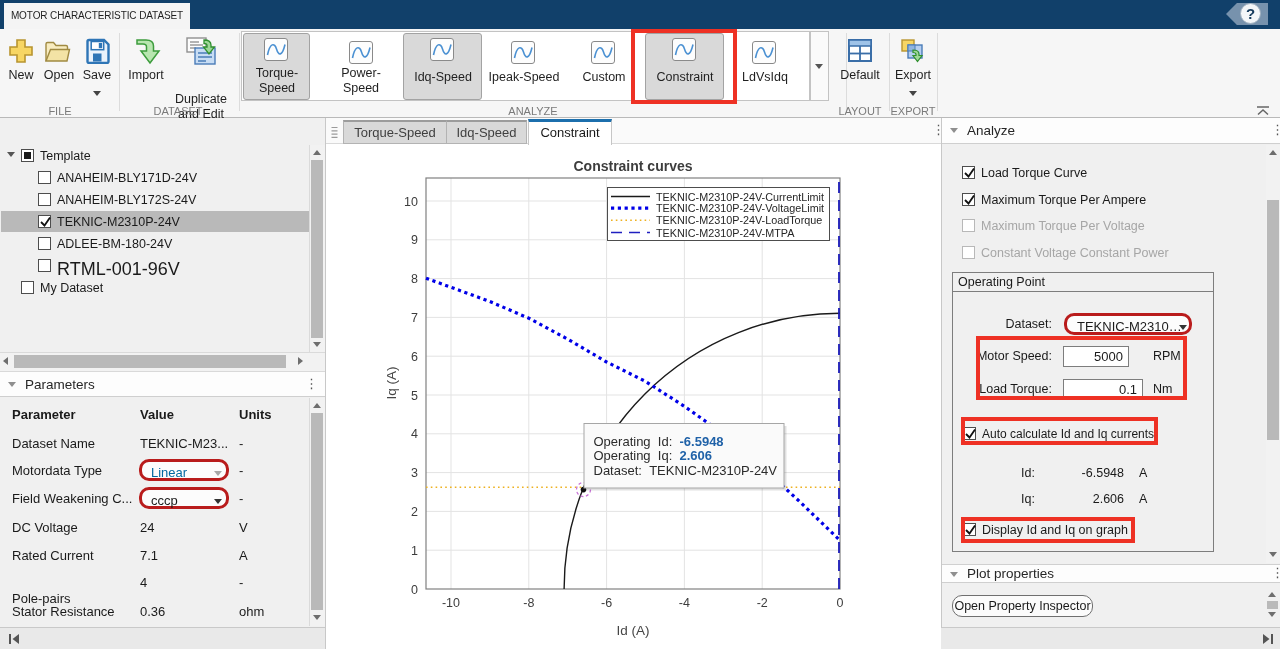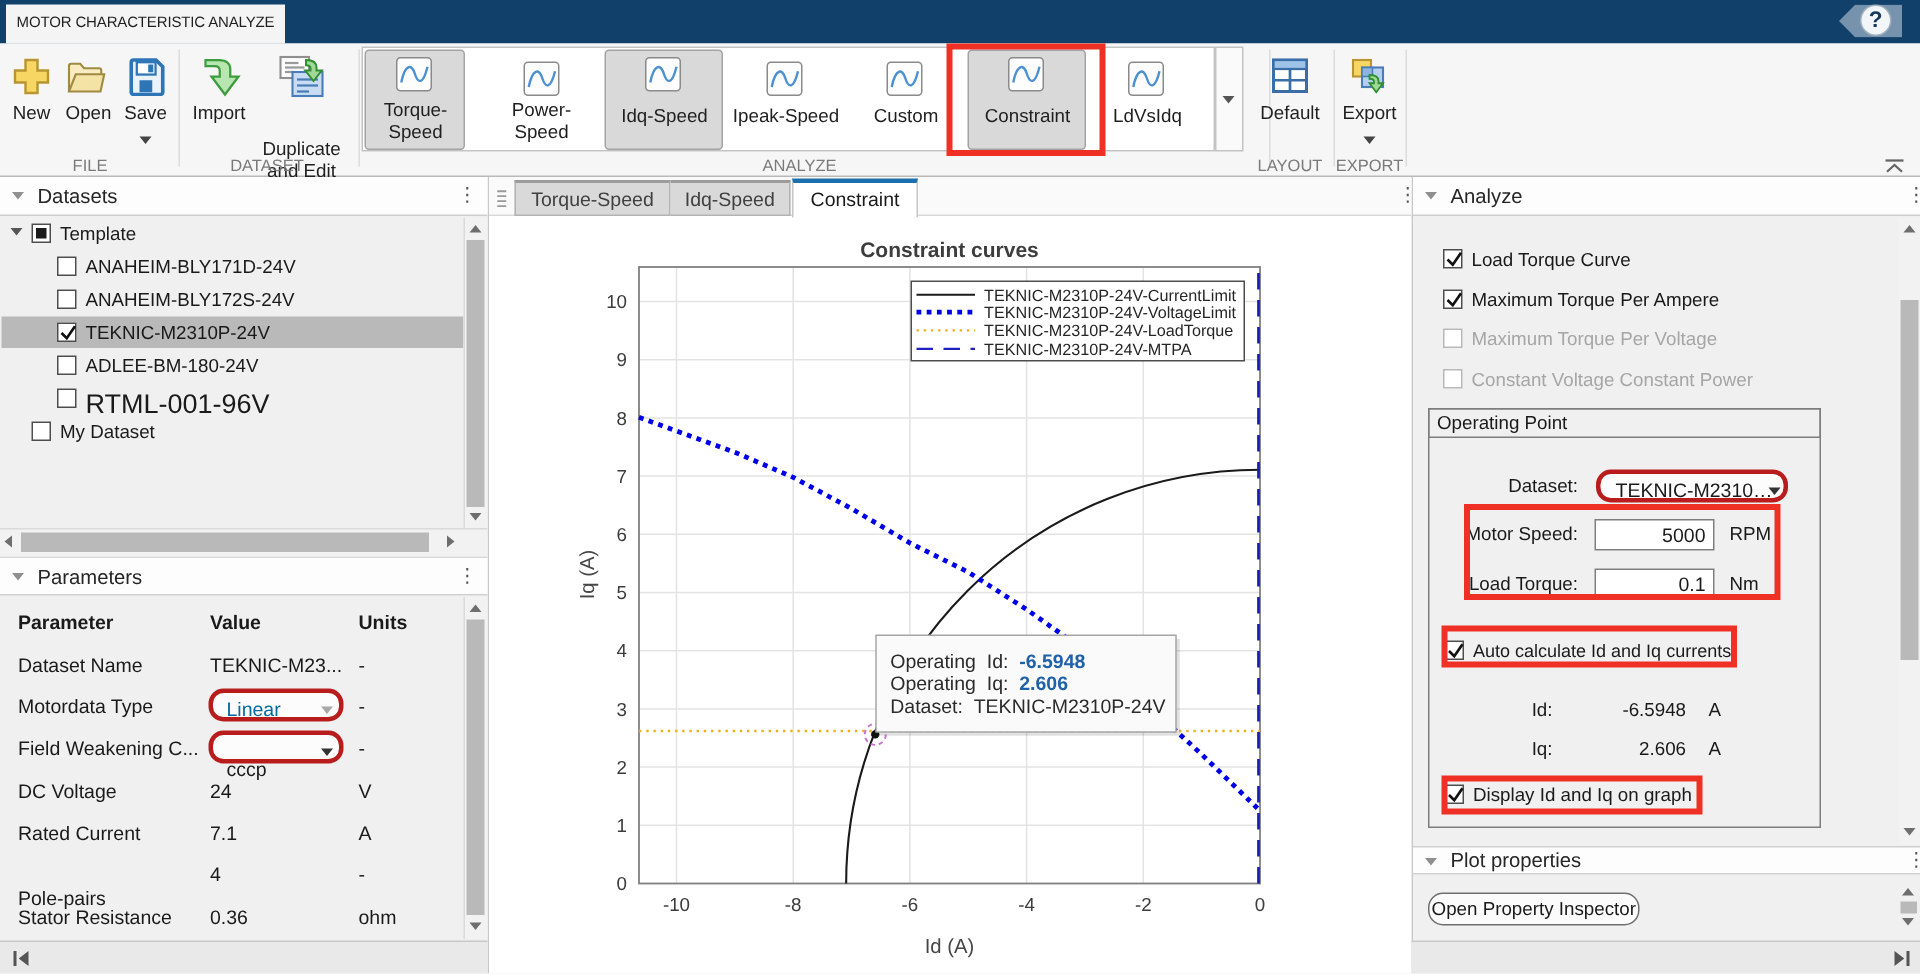--- a/index.html
+++ b/index.html
@@ -42,21 +42,21 @@
 
 .numfield { position:absolute; background:#fff; border:1px solid #7d7d7d; font-size:13px; text-align:right; line-height:19px; padding-right:5px; }
 .drop { position:absolute; background:#fcfcfc; border:3px solid #b91c1c; border-radius:10px; font-size:13px; }
 .statusbar { position:absolute; top:627px; height:22px; background:#e9e9e9; border-top:1px solid #c9c9c9; }
 </style>
 </head>
 <body>
 <div id="app">
 
   <div class="abs" id="titlebar"></div>
-  <div class="abs" id="apptab">MOTOR CHARACTERISTIC ANALYZE</div>
+  <div class="abs" id="apptab">MOTOR CHARACTERISTIC DATASET</div>
   <div class="abs" id="helpbtn"></div>
   <div class="abs" id="helpcirc">?</div>
 
   <div class="abs" id="toolstrip"></div>
 
   <div class="abs" style="left:8px; top:38px;">
     <svg width="26" height="26" viewBox="0 0 26 26">
         <path d="M9 2 h8 v7 h7 v8 h-7 v7 h-8 v-7 h-7 v-8 h7 z" fill="#f7d664" stroke="#b89530" stroke-width="1.6"></path>
       </svg>
   </div>
@@ -173,25 +173,20 @@
         <path d="M1 1 h12" stroke="#666" stroke-width="1.5"></path>
         <path d="M2 8.5 L7 4 L12 8.5" fill="none" stroke="#666" stroke-width="1.5"></path>
       </svg>
   </div>
 
   <div class="abs" style="left:325px; top:118px; width:1px; height:531px; background:#c8c8c8;"></div>
   <div class="abs" style="left:941px; top:118px; width:1px; height:531px; background:#c8c8c8;"></div>
 
   <div class="abs" style="left:0; top:118px; width:325px; height:531px; background:#f0f0f0;"></div>
 
-  <div class="panelhead" style="left:0; top:118px; width:325px;">
-    <div class="tri"></div>
-      <div class="t">Datasets</div>
-    <div class="dots" style="left:305px; top:9px;"></div>
-  </div>
 
   <div class="abs" style="left:0; top:145px; width:309px; height:207px; background:#f0f0f0;"></div>
 
   <div class="abs" style="left:1px; top:211px; width:308px; height:21px; background:#b9b9b9;"></div>
 
   <div class="abs tri-dn" style="left:7px; top:152px; border-top-color:#555;"></div>
   <div class="cb" style="left:21px; top:149px;">
       <div class="cbfill"></div>
     </div>
   <div class="abs" style="left:40px; top:149px; font-size:12.5px;">Template</div>
@@ -237,21 +232,21 @@
     <div class="abs" style="left:239px; top:436px;">-</div>
   <div class="abs" style="left:12px; top:463px;">Motordata Type</div>
     <div class="abs" style="left:239px; top:463px;">-</div>
   <div class="drop" style="left:139px; top:459px; width:90px; height:22px; color:#0369a1;">
       <span style="position:absolute; left:9px; top:3px;">Linear</span>
       <span class="tri-dn" style="left:72px; top:9px; border-top-color:#a8a8a8;"></span>
     </div>
   <div class="abs" style="left:12px; top:491px;">Field Weakening C...</div>
     <div class="abs" style="left:239px; top:491px;">-</div>
   <div class="drop" style="left:139px; top:487px; width:90px; height:22px;">
-      <span style="position:absolute; left:9px; top:15px;">cccp</span>
+      <span style="position:absolute; left:9px; top:3px;">cccp</span>
       <span class="tri-dn" style="left:72px; top:9px; border-top-color:#333;"></span>
     </div>
   <div class="abs" style="left:12px; top:520px;">DC Voltage</div>
     <div class="abs" style="left:140px; top:520px;">24</div>
     <div class="abs" style="left:239px; top:520px;">V</div>
   <div class="abs" style="left:12px; top:548px;">Rated Current</div>
     <div class="abs" style="left:140px; top:548px;">7.1</div>
     <div class="abs" style="left:239px; top:548px;">A</div>
   <div class="abs" style="left:12px; top:575px;margin-top:16px;">Pole-pairs</div>
     <div class="abs" style="left:140px; top:575px;">4</div>
@@ -372,21 +367,21 @@
   <div class="abs" style="left:952px; top:272px; width:262px; height:20px; border:1px solid #7d7d7d;"></div>
   <div class="abs" style="left:958px; top:275px; font-size:12.5px;">Operating Point</div>
 
   <div class="abs" style="left:952px; top:317px; width:100px; text-align:right; font-size:12.5px;">Dataset:</div>
   <div class="drop" style="left:1064px; top:313px; width:128px; height:22px;">
       <span style="position:absolute; left:10px; top:3px;">TEKNIC-M2310…</span>
       <span class="tri-dn" style="left:112px; top:9px; border-top-color:#333;"></span>
     </div>
 
   <div class="abs" style="left:952px; top:349px; width:100px; text-align:right; font-size:12.5px;">Motor Speed:</div>
-  <div class="numfield" style="left:1063px; top:346px; width:80px; height:21px;">5000</div>
+  <div class="numfield" style="left:1063px; top:346px; width:66px; height:21px;">5000</div>
   <div class="abs" style="left:1153px; top:349px; font-size:12.5px;">RPM</div>
 
   <div class="abs" style="left:952px; top:382px; width:100px; text-align:right; font-size:12.5px;">Load Torque:</div>
   <div class="numfield" style="left:1063px; top:379px; width:80px; height:21px;">0.1</div>
   <div class="abs" style="left:1153px; top:382px; font-size:12.5px;">Nm</div>
   <div class="redbox" style="left:976px; top:336px; width:211px; height:64px;"></div>
 
   <div class="cb" style="left:963px; top:427px;">
       <svg width="15" height="16" viewBox="0 0 15 16">
         <path d="M3 8 L6.5 11.5 L12 3.5" fill="none" stroke="#111" stroke-width="1.8"></path>

